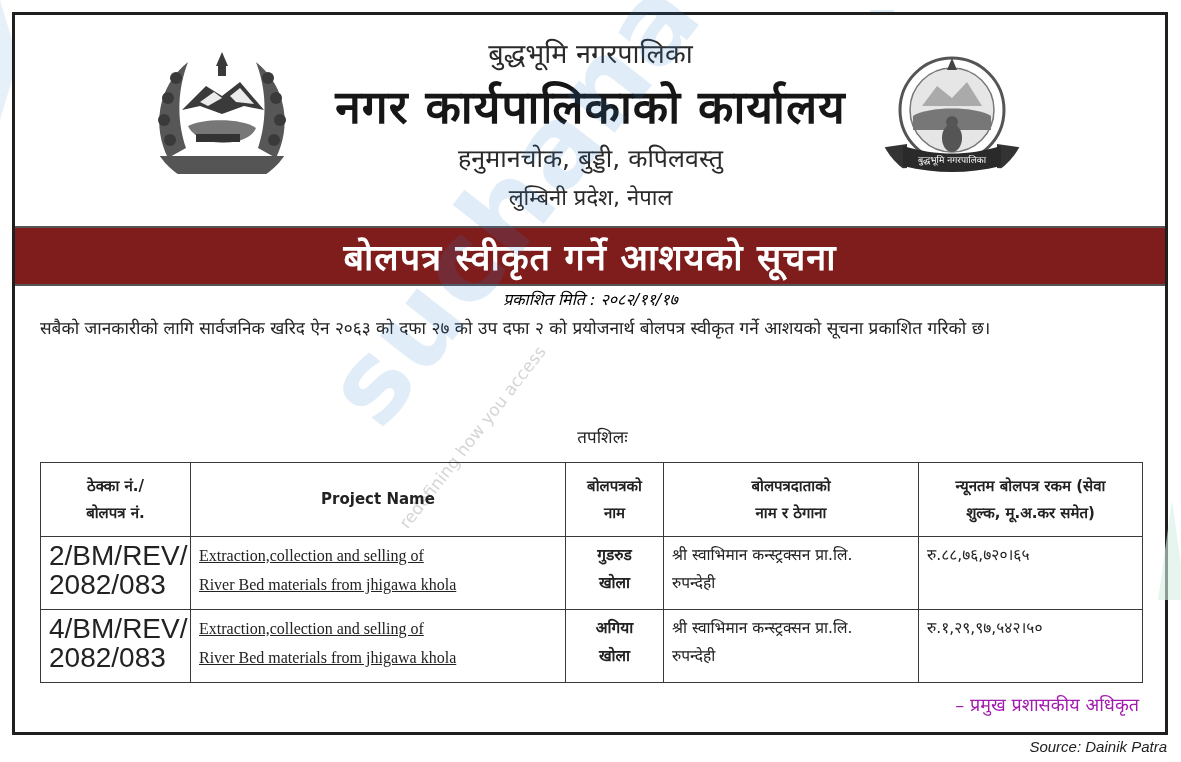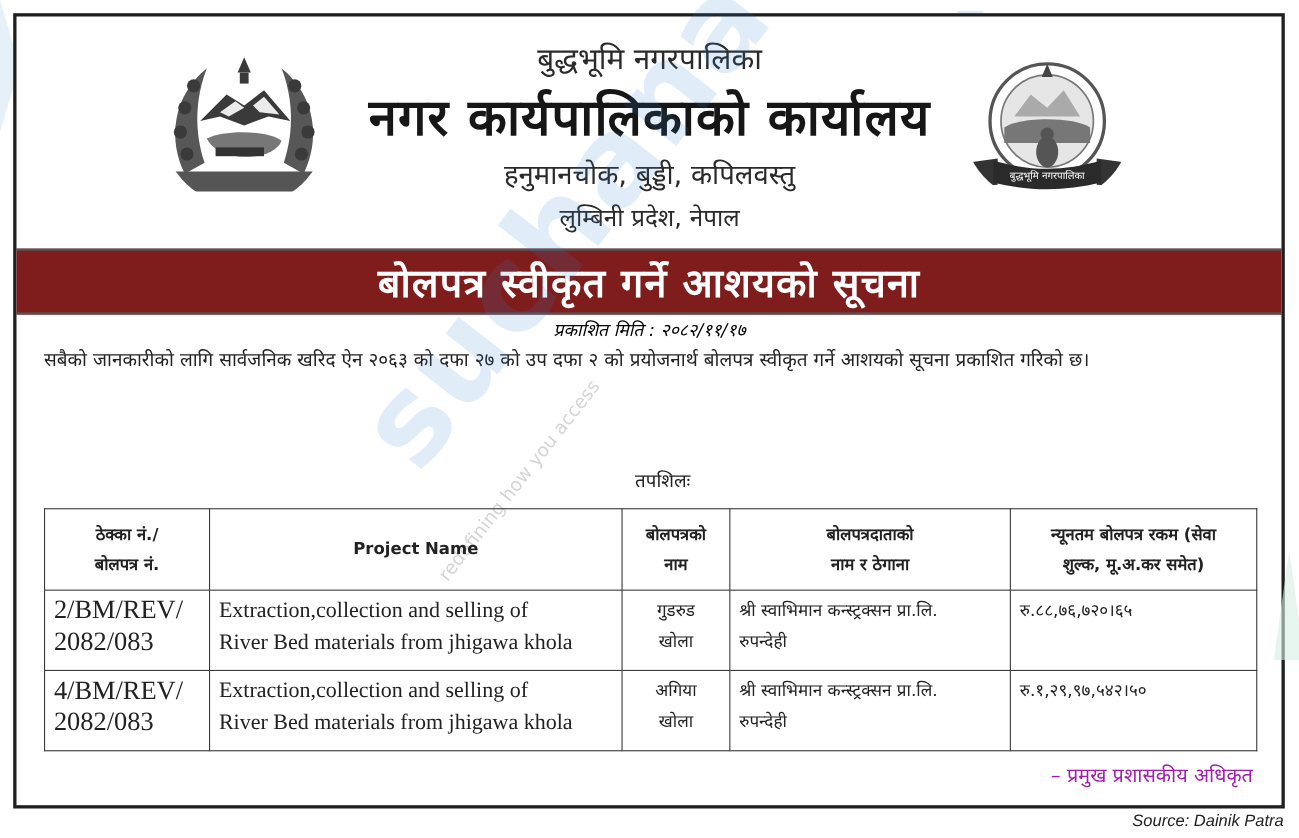--- a/index.html
+++ b/index.html
@@ -64,23 +64,23 @@
       table-layout: fixed;
     }
     table.tender td, table.tender th {
       border: 1.6px solid #3a3a3a; padding: 4px 8px; vertical-align: top; color: #222;
     }
     table.tender th {
       font-weight: bold; font-size: 15px; font-family: "DejaVu Sans", sans-serif; text-align: center;
       vertical-align: middle; line-height: 27px; height: 65px;
     }
     th.th-project { font-family: "Liberation Serif", serif; font-weight: normal; font-size: 21px; }
-    td.c-no { font-family: Liberation Serif, serif; font-size: 24px; line-height: 29px; height: 64px; padding-top: 6px;}
-    td.c-proj { font-family: "Liberation Serif", serif; font-size: 20px; line-height: 29px; padding-top: 6px; white-space: nowrap; overflow: hidden;}
-    td.c-name { font-family: "DejaVu Sans", sans-serif; font-size: 15.5px; text-align: center; line-height: 28px; padding-top: 6px;}
+    td.c-no { font-family: Liberation Sans, sans-serif; font-size: 28px; line-height: 29px; height: 64px; padding-top: 6px;}
+    td.c-proj { font-family: "Liberation Serif", serif; font-size: 16px; line-height: 29px; padding-top: 6px; white-space: nowrap; overflow: hidden; text-decoration: underline;}
+    td.c-name { font-family: "DejaVu Sans", sans-serif; font-size: 15.5px; text-align: center; line-height: 28px; padding-top: 6px; font-weight: bold;}
     td.c-bidder { font-family: "DejaVu Sans", sans-serif; font-size: 15.5px; line-height: 28px; padding-top: 6px; white-space: nowrap; overflow: hidden;}
     td.c-amt { font-family: "DejaVu Sans", sans-serif; font-size: 15.5px; line-height: 28px; padding-top: 6px; }
     .signature {
       position: absolute; right: 42px; top: 692px; font-size: 18px; color: #a21caf; font-family: "DejaVu Sans", sans-serif;
     }
     .source {
       position: absolute; right: 14px; top: 738px; font-size: 15px; font-style: italic; color: #222;
       font-family: Liberation Sans, sans-serif;
     }
   </style>

